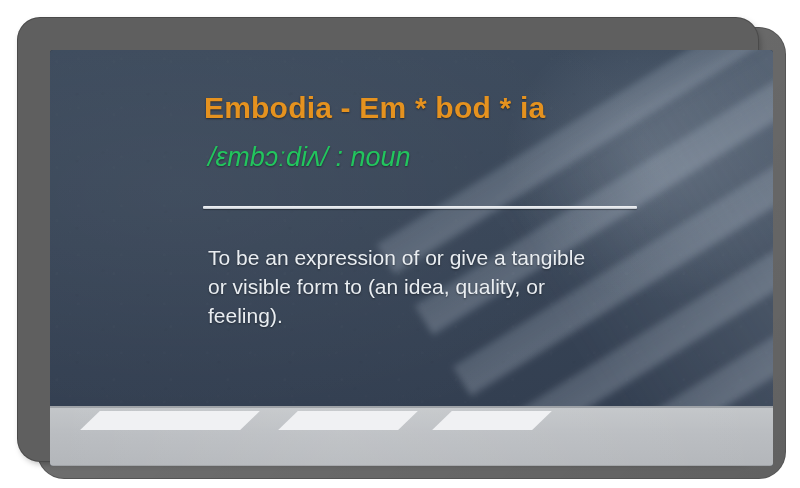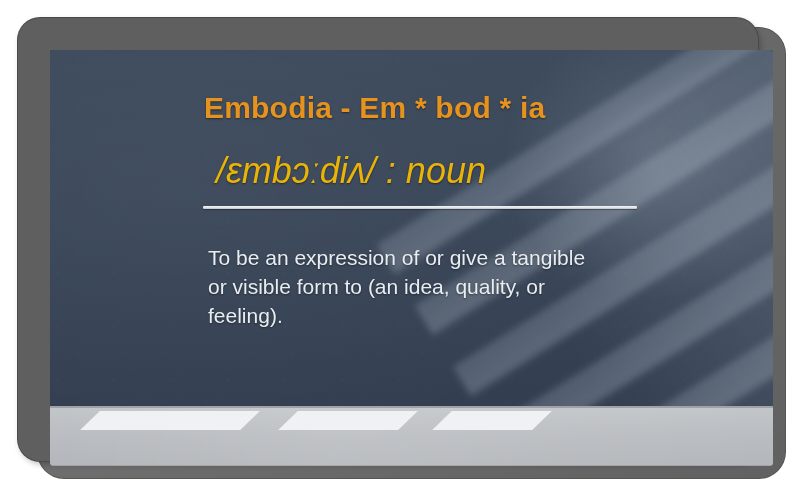--- a/index.html
+++ b/index.html
@@ -201,24 +201,24 @@
     font-weight: bold;
     letter-spacing: 0.2px;
     color: #e5921f;
     text-shadow: 0 1px 2px rgba(0,0,0,0.45);
     white-space: nowrap;
   }
   .phonetic {
     position: absolute;
     left: 154px;
     top: 88px;
-    margin: 12px;
-    font-size: 36px;
+    margin: 4px;
+    font-size: 27px;
     font-style: italic;
-    color: #eab308;
+    color: #22c55e;
     text-shadow: 0 1px 2px rgba(0,0,0,0.45);
     white-space: nowrap;
   }
   .rule {
     position: absolute;
     left: 153px;
     top: 156px;
     width: 434px;
     height: 3px;
     background: linear-gradient(180deg,#f2f4f6 0%, #dfe3e8 55%, #b9c0c8 100%);

